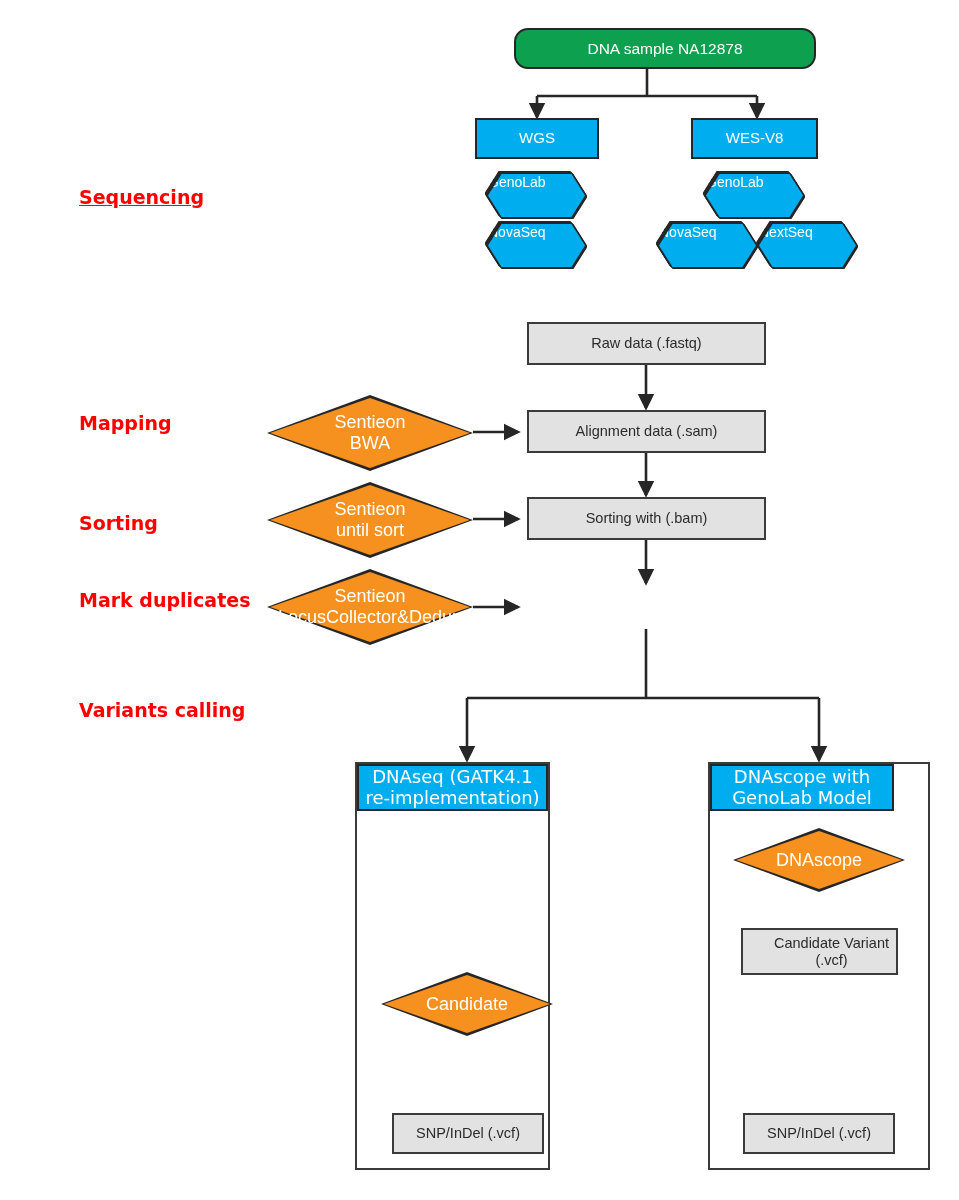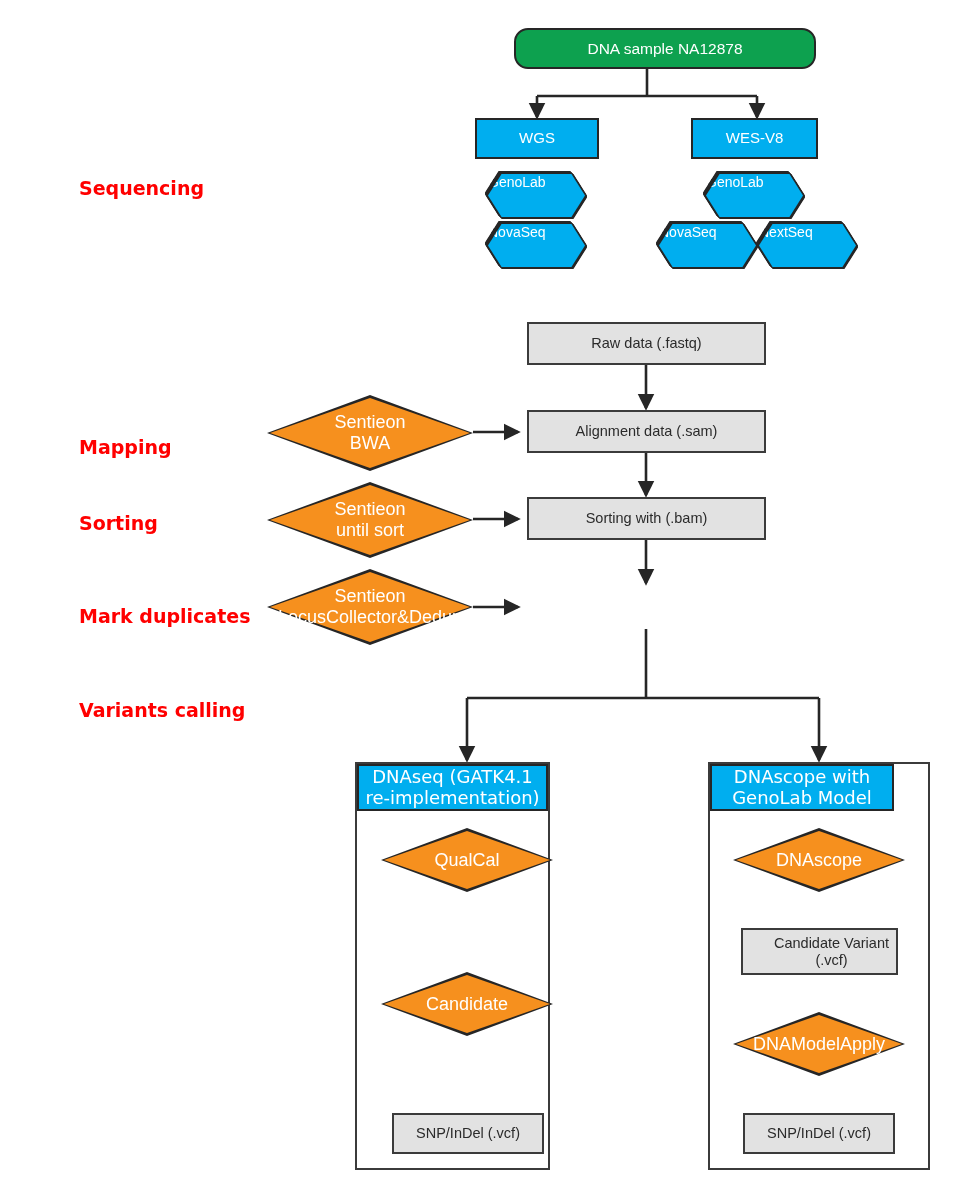--- a/index.html
+++ b/index.html
@@ -154,24 +154,24 @@
 
       <path d="M 467 890 L 467 972" marker-end="url(#arrow)"></path>
       <path d="M 467 1034 L 467 1112" marker-end="url(#arrow)"></path>
 
       <path d="M 819 890 L 819 925" marker-end="url(#arrow)"></path>
       <path d="M 819 974 L 819 1012" marker-end="url(#arrow)"></path>
       <path d="M 819 1076 L 819 1113" marker-end="url(#arrow)"></path>
     </g>
   </svg>
 
-  <div class="stage-label" style="left:79px;top:177px;">Sequencing</div>
-  <div class="stage-label" style="left:79px;top:412px;margin-top:24px;">Mapping</div>
+  <div class="stage-label" style="left:79px;top:186px;text-decoration:underline;">Sequencing</div>
+  <div class="stage-label" style="left:79px;top:412px;">Mapping</div>
   <div class="stage-label" style="left:79px;top:512px;">Sorting</div>
-  <div class="stage-label" style="left:79px;top:589px;margin-top:16px;">Mark duplicates</div>
+  <div class="stage-label" style="left:79px;top:589px;">Mark duplicates</div>
   <div class="stage-label" style="left:79px;top:699px;">Variants calling</div>
 
   <div class="node start" style="left:514px;top:28px;width:302px;height:41px;">DNA sample NA12878</div>
 
   <div class="node blue-rect" style="left:475px;top:118px;width:124px;height:41px;">WGS</div>
 
   <div class="hex-wrap" style="left:488px;top:174px;width:97px;height:43px;">
     <div class="hex">GenoLab</div>
   </div>
 
@@ -218,25 +218,20 @@
     <div class="dia-shape"></div>
     <div class="dia-inner"></div>
     <div class="dia-label" style="width:230px;left:-12px;">Sentieon
 LocusCollector&amp;Dedup</div>
   </div>
 
   <div class="panel" style="left:355px;top:762px;width:195px;height:408px;"></div>
   <div class="panel-header" style="left:357px;top:764px;width:191px;height:47px;">DNAseq  (GATK4.1
 re-implementation)</div>
 
-  <div class="dia-wrap" style="left:381px;top:828px;width:172px;height:64px;">
-    <div class="dia-shape"></div>
-    <div class="dia-inner"></div>
-    <div class="dia-label">QualCal</div>
-  </div>
 
   <div class="dia-wrap" style="left:381px;top:972px;width:172px;height:64px;">
     <div class="dia-shape"></div>
     <div class="dia-inner"></div>
     <div class="dia-label">Candidate</div>
   </div>
 
   <div class="node grey-box" style="left:392px;top:1113px;width:152px;height:41px;">SNP/InDel (.vcf)</div>
 
   <div class="panel" style="left:708px;top:762px;width:222px;height:408px;"></div>
@@ -245,21 +240,16 @@
 
   <div class="dia-wrap" style="left:733px;top:828px;width:172px;height:64px;">
     <div class="dia-shape"></div>
     <div class="dia-inner"></div>
     <div class="dia-label">DNAscope</div>
   </div>
 
   <div class="node grey-box" style="left:741px;top:928px;width:157px;height:47px;padding-left:24px;">Candidate Variant
 (.vcf)</div>
 
-  <div class="dia-wrap" style="left:733px;top:1012px;width:172px;height:64px;">
-    <div class="dia-shape"></div>
-    <div class="dia-inner"></div>
-    <div class="dia-label" style="width:196px;left:-12px;">DNAModelApply</div>
-  </div>
 
   <div class="node grey-box" style="left:743px;top:1113px;width:152px;height:41px;">SNP/InDel (.vcf)</div>
 
 </div>
 
 </body></html>

